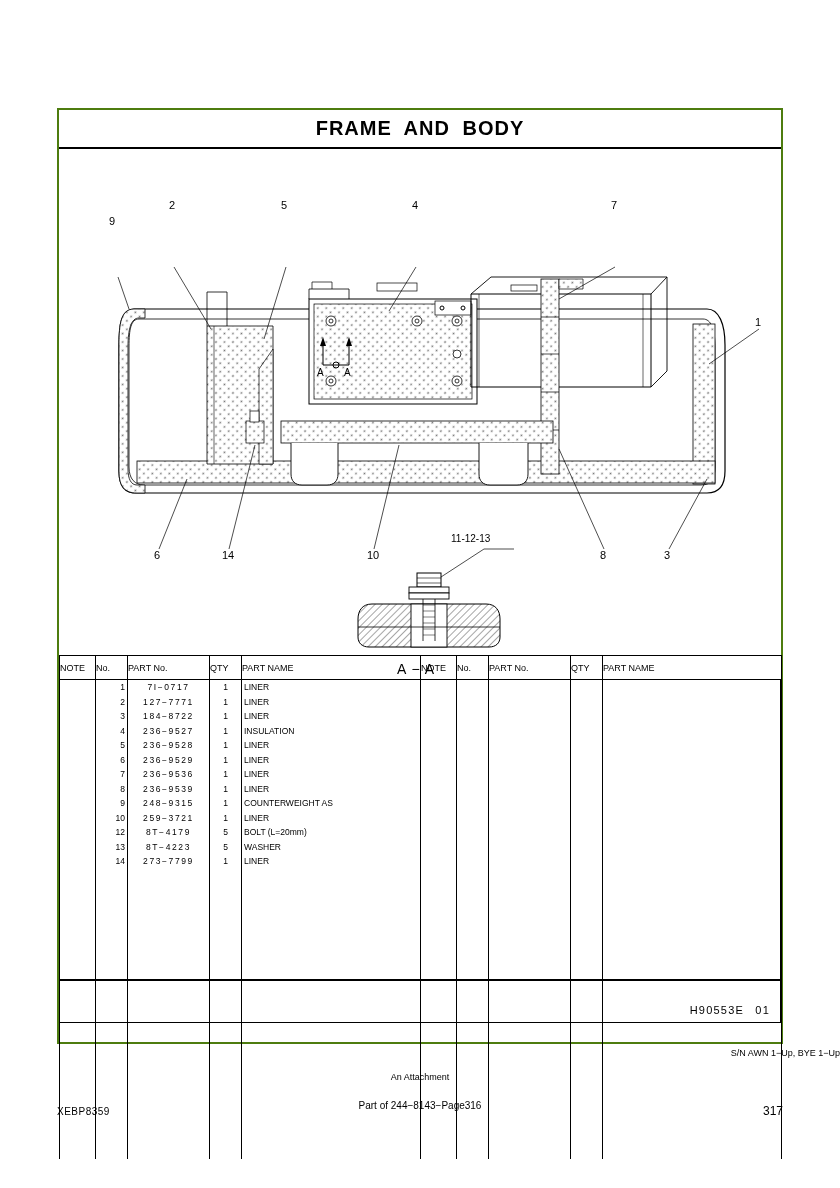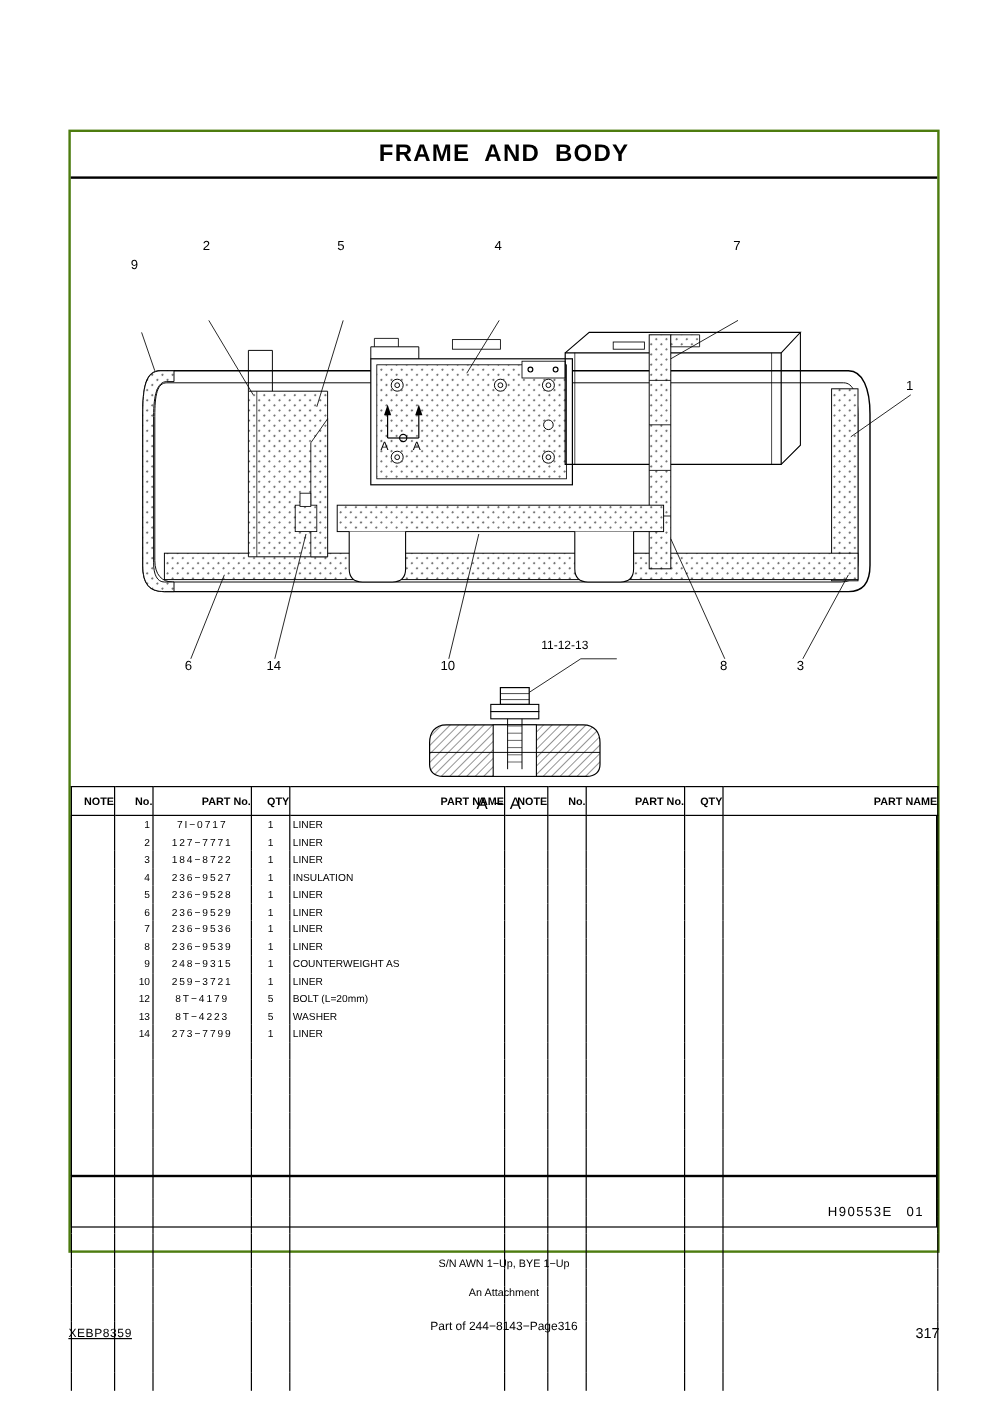--- a/index.html
+++ b/index.html
@@ -102,22 +102,22 @@
   }
   table.parts th, table.parts td {
     border: 1px solid #000;
     padding: 0;
     font-size: 8.5px;
     box-sizing: border-box;
   }
   table.parts th {
     height: 24px;
     font-size: 9px;
-    font-weight: bold;
-    text-align: right;
+    font-weight: normal;
+    text-align: left;
     vertical-align: middle;
   }
   .c-note  { width: 36px; }
   .c-no    { width: 32px; }
   .c-part  { width: 82px; }
   .c-qty   { width: 32px; }
   .c-name  { width: 179px; }
 
   .body-holder {
     position: relative;
@@ -170,31 +170,30 @@
     letter-spacing: 1.2px;
   }
 
   
   .caption {
     position: absolute;
     width: 100%;
     text-align: center;
   }
   .cap1 { top: 1032px; font-size: 14px; font-weight: bold; letter-spacing: 0.6px; word-spacing: 3px; }
-  .cap2 { top: 1048px; font-size: 9px; }
+  .cap2 { top: 1048px; font-size: 9px; text-align: right; }
   .cap3 { top: 1100px; font-size: 10px; }
   .cap4 { top: 1072px; font-size: 9px; }
 
   .bottom-left {
     position: absolute;
     left: 57px;
     top: 1106px;
     font-size: 10px;
     letter-spacing: 0.5px;
-    text-decoration: underline;
   }
   .bottom-right {
     position: absolute;
     right: 57px;
     top: 1104px;
     font-size: 12px;
   }
 </style>
 </head>
 <body>

